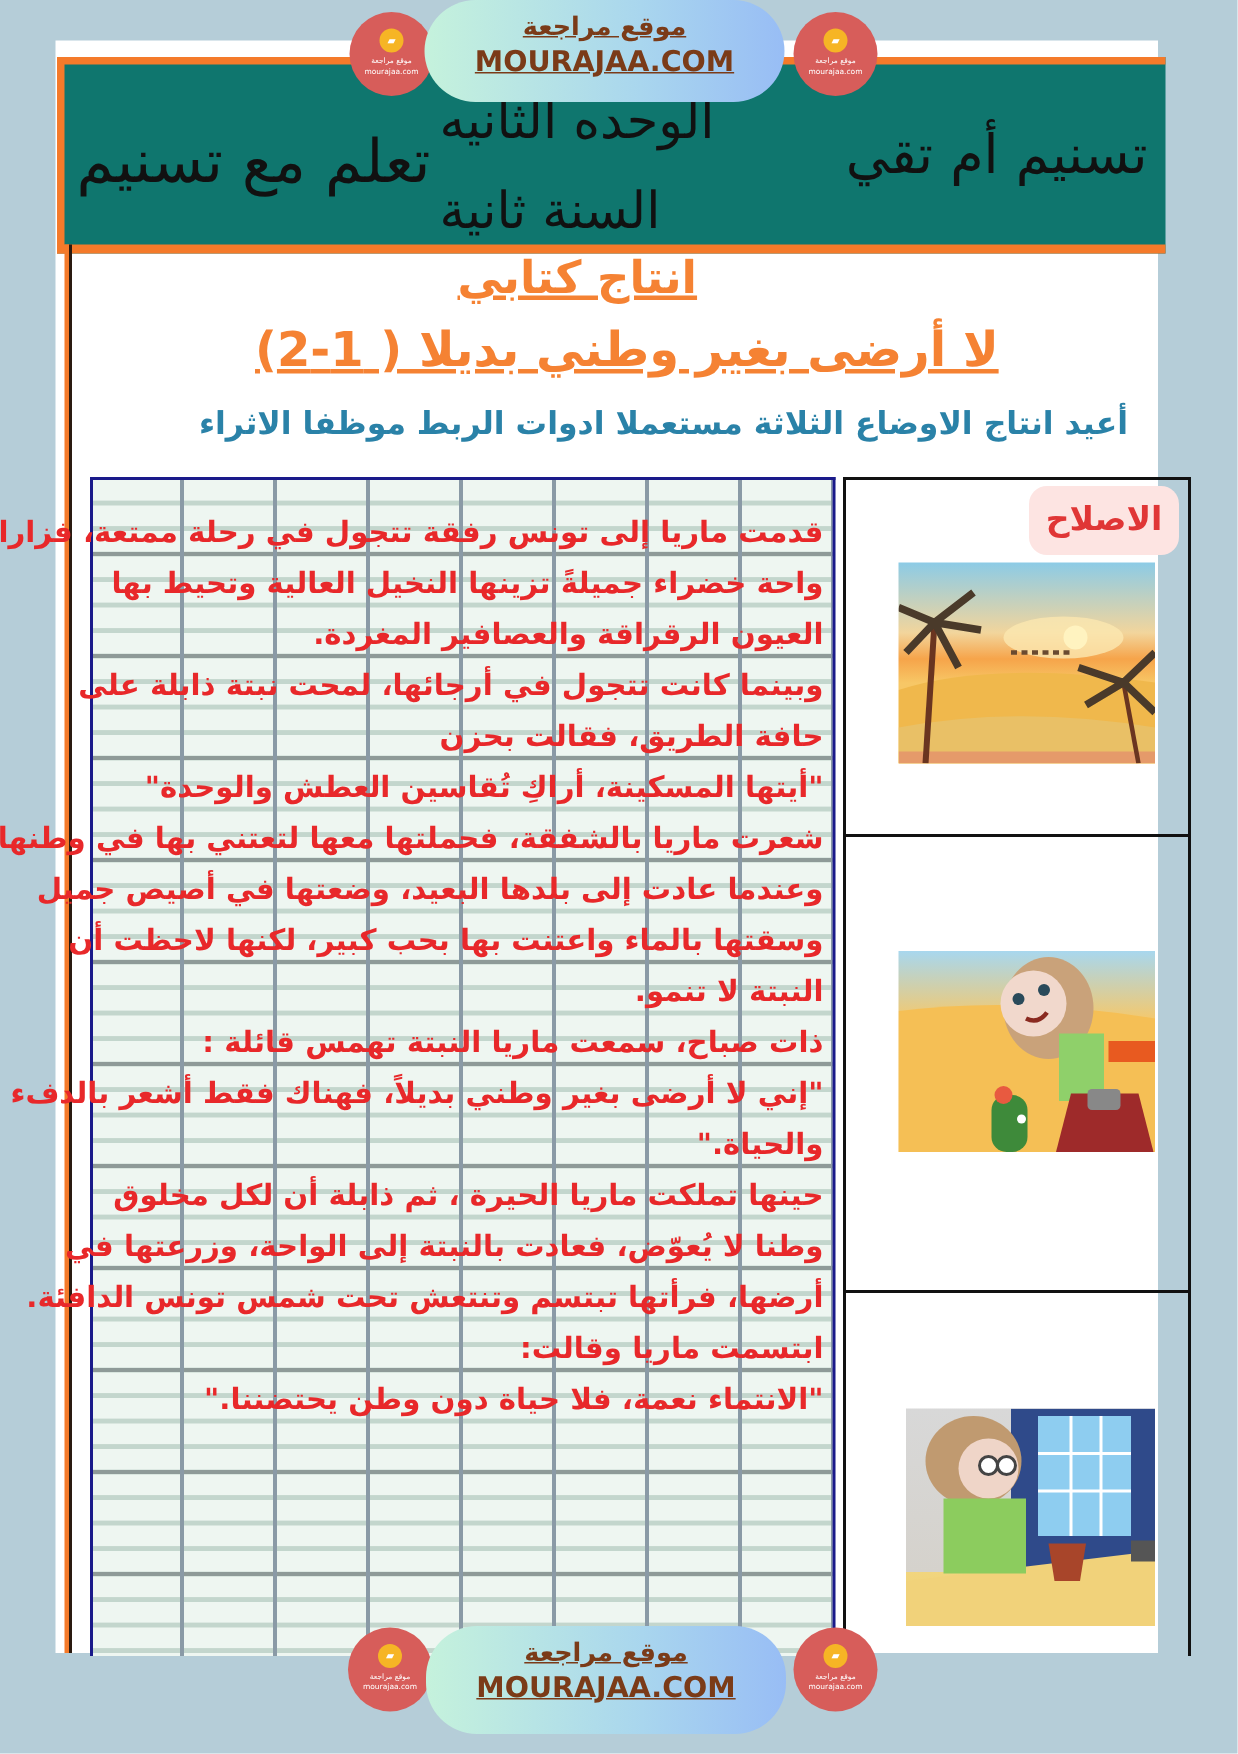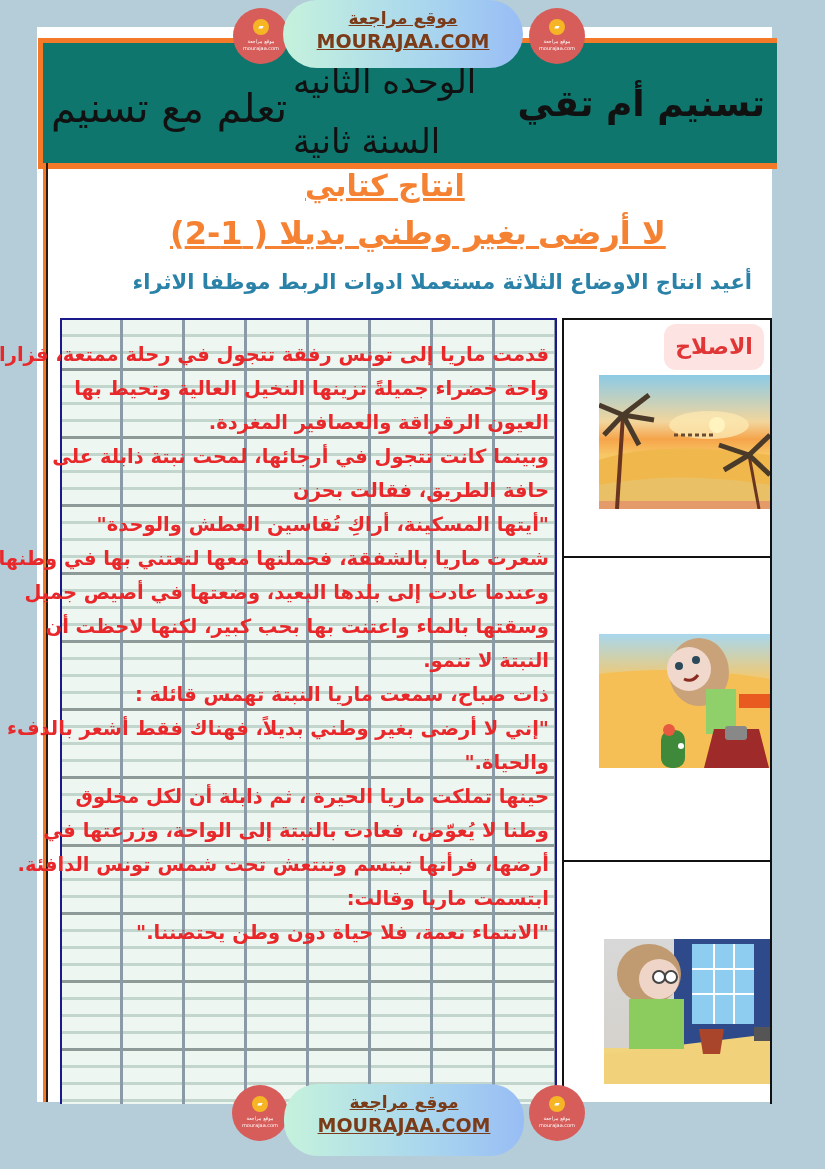--- a/index.html
+++ b/index.html
@@ -16,21 +16,21 @@
   .header-box {
     position:absolute; left:38px; top:38px; width:734px; height:120px;
     border-top:5px solid #f47a2a; border-bottom:6px solid #f47a2a; border-left:5px solid #f47a2a;
     background:#0f766e;
   }
   .h-left {
     position:absolute; left:8px; top:42px; font-size:40px; color:#111; direction:rtl;
     font-family:"DejaVu Sans", sans-serif; white-space:nowrap;
   }
   .h-right {
-    position:absolute; right:12px; top:40px; font-size:36px; color:#111; direction:rtl; white-space:nowrap;font-weight:bold;
+    position:absolute; right:12px; top:40px; font-size:36px; color:#111; direction:rtl; white-space:nowrap;
   }
   .h-mid {
     position:absolute; left:250px; width:230px; text-align:left; color:#111; direction:rtl; font-size:34px; line-height:56px;
   }
   .h-mid .l1 { position:absolute; top:10px; left:0; right:0; }
   .h-mid .l2 { position:absolute; top:70px; left:0; right:0; }
   
   .margin-orange { position:absolute; left:43px; top:163px; width:3px; height:939px; background:#f47a2a; }
   .margin-black { position:absolute; left:46px; top:163px; width:2px; height:939px; background:#2a1a10; }
 
@@ -60,21 +60,21 @@
     position:absolute; left:0; right:6px; top:18px;
     direction:rtl; text-align:right;
     color:#e8282a; font-weight:bold; font-size:19.5px; line-height:34px;
     white-space:nowrap;
   }
   .story div { height:34px; overflow:visible; }
 
   
   .tbl {
     position:absolute; left:562px; top:318px; width:206px; height:784px;
-    border-left:2px solid #111; border-right:2px solid #111; border-top:2px solid #111;
+    border-left:2px solid #111; border-right:2px solid #111; border-top:2px solid #111;padding-left:22px;
   }
   .row { position:absolute; left:0; right:0; border-bottom:2px solid #111; }
   .row.r1 { top:0; height:236px; }
   .row.r2 { top:238px; height:302px; }
   .row.r3 { top:542px; height:242px; border-bottom:none; }
   .badge {
     position:absolute; right:6px; top:4px; width:100px; height:46px;
     background:#fde4e2; border-radius:12px;
     color:#e03636; font-size:22px; font-weight:bold; text-align:center; line-height:46px; direction:rtl;
   }

